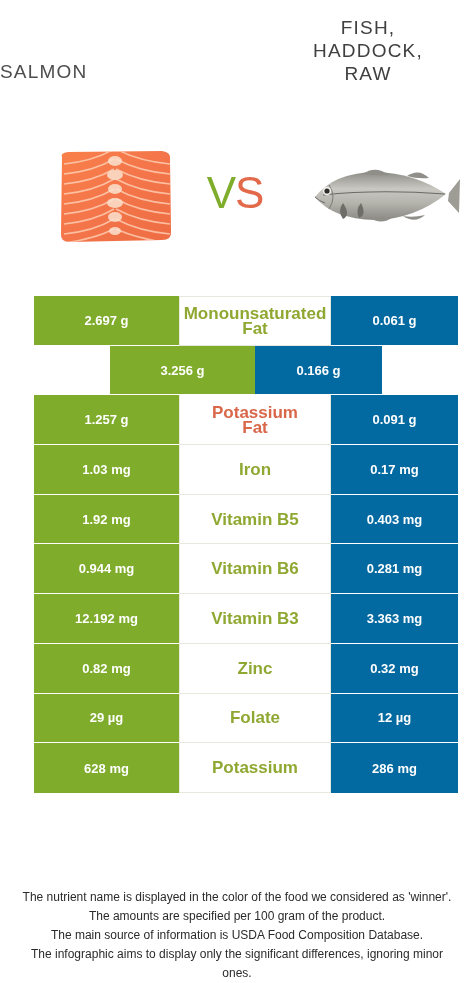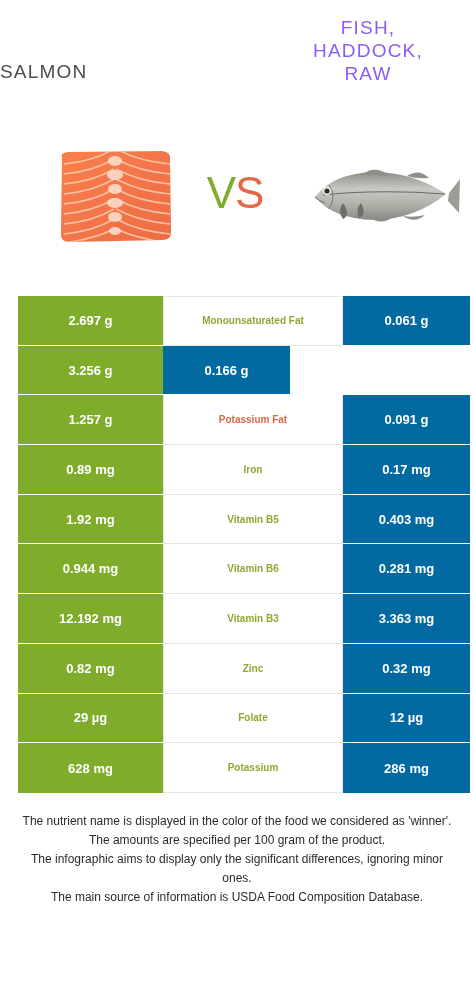--- a/index.html
+++ b/index.html
@@ -34,21 +34,21 @@
   }
   .title-right {
     position: absolute;
     right: 0;
     top: 16px;
     width: 212px;
     text-align: center;
     font-size: 19px;
     font-weight: 400;
     letter-spacing: 1.2px;
-    color: #8b5cf6;
+    color: #404040;
     line-height: 23px;
   }
   .title-right .line { display: block; }
 
   
   .hero {
     position: relative;
     height: 150px;
   }
   .hero-left-img {
@@ -84,42 +84,43 @@
   .table {
     position: absolute;
     left: 0;
     top: 296px;
     width: 474px;
   }
   .row {
     display: flex;
     height: 49.7px;
     width: 100%;
+    justify-content: center;
   }
   .cell {
     display: flex;
     align-items: center;
     justify-content: center;
     text-align: center;
     box-sizing: border-box;
   }
   .cell-left {
     width: 163px;
     margin-left: 18px;
     width: 145px;
     background: #7FAC2B;
     color: #ffffff;
     font-size: 13px;
     font-weight: bold;
     border-bottom: 1px solid #ffffff;
   }
   .cell-mid {
-    width: 180px;
+    width: 152px;
     background: #ffffff;
-    font-size: 10px;
+    font-size: 17px;
     font-weight: bold;
     line-height: 15px;
     border: 1px solid #e8e8dd;
     border-top: none;
     padding: 0 22px;
   }
   .row:first-child .cell-mid { border-top: 1px solid #e8e8dd; }
   .cell-mid.win-left  { color: #8FA832; }
   .cell-mid.win-right { color: #D9674A; }
   .cell-right {
@@ -130,21 +131,21 @@
     font-weight: bold;
     border-bottom: 1px solid #ffffff;
   }
   .row:last-child .cell-left,
   .row:last-child .cell-right { border-bottom: none; }
 
   
   .footer {
     position: absolute;
     left: 0;
-    top: 812px;
+    top: 888px;
     width: 474px;
     padding: 0 18px;
     box-sizing: border-box;
     text-align: center;
     font-size: 12px;
     line-height: 19px;
     color: #2b2b2b;
   }
   .footer p { margin: 0; }
 </style>
@@ -246,21 +247,21 @@
     <div class="cell cell-right">0.166 g</div>
   </div>
 
   <div class="row">
     <div class="cell cell-left">1.257 g</div>
     <div class="cell cell-mid win-right">Potassium Fat</div>
     <div class="cell cell-right">0.091 g</div>
   </div>
 
   <div class="row">
-    <div class="cell cell-left">0.89 mg</div>
+    <div class="cell cell-left">1.03 mg</div>
     <div class="cell cell-mid win-left">Iron</div>
     <div class="cell cell-right">0.17 mg</div>
   </div>
 
   <div class="row">
     <div class="cell cell-left">1.92 mg</div>
     <div class="cell cell-mid win-left">Vitamin B5</div>
     <div class="cell cell-right">0.403 mg</div>
   </div>
 
@@ -292,15 +293,15 @@
     <div class="cell cell-left">628 mg</div>
     <div class="cell cell-mid win-left">Potassium</div>
     <div class="cell cell-right">286 mg</div>
   </div>
 
 </div>
 
 <div class="footer">
   <p>The nutrient name is displayed in the color of the food we considered as 'winner'.</p>
   <p>The amounts are specified per 100 gram of the product.</p>
+  <p>The main source of information is USDA Food Composition Database.</p>
   <p>The infographic aims to display only the significant differences, ignoring minor ones.</p>
-  <p>The main source of information is USDA Food Composition Database.</p>
 </div>
 
 </body></html>

